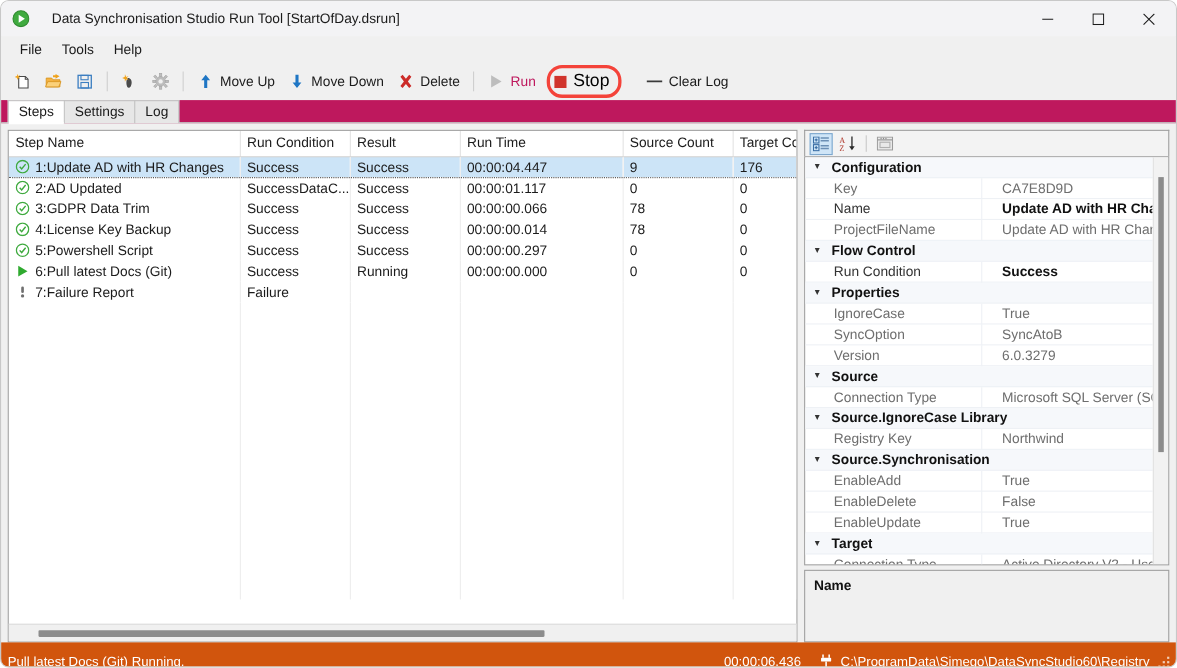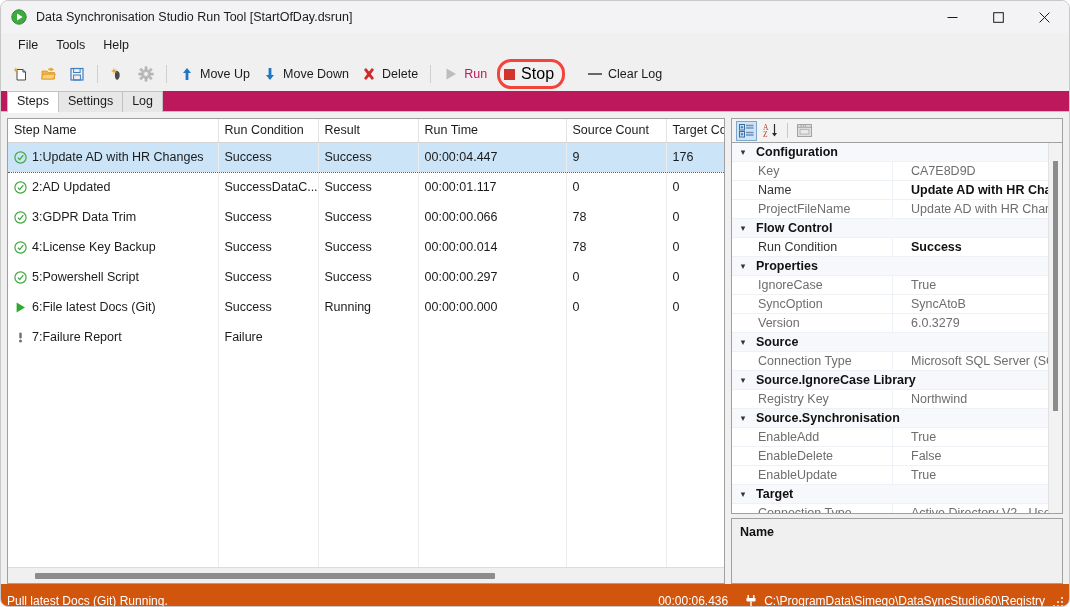--- a/index.html
+++ b/index.html
@@ -31,20 +31,21 @@
   }
   .app-logo {
     width: 16px; height: 16px;
     margin-right: 9px;
     position: relative;
     flex: none;
   }
   .title-text {
     font-size: 12.5px; color: #1b1b1b;
     white-space: nowrap;
+    margin-left: 11px;
   }
   .wincontrols {
     position: absolute; right: 0; top: 0;
     height: 32px; display: flex;
   }
   .wc {
     width: 46px; height: 32px;
     display: flex; align-items: center; justify-content: center;
     font-size: 13px; color: #1a1a1a;
     font-family: "DejaVu Sans", sans-serif;
@@ -157,21 +158,21 @@
     background: #ffffff;
     border-bottom: 1px solid #d4d4d4;
     border-right: 1px solid #e3e3e3;
     height: 23px;
     padding: 0 6px;
     font-size: 12.5px;
     white-space: nowrap;
     overflow: hidden;
   }
   table.grid td {
-    height: 30px;
+    height: 19px;
     padding: 0 6px;
     border-right: 1px solid #ededed;
     color: #1b1b1b;
     white-space: nowrap;
     overflow: hidden;
     vertical-align: middle;
   }
   tr.row-selected td {
     background: #cce4f7;
     border-top: 1px dotted #5a5a5a;
@@ -584,21 +585,21 @@
             </tr>
 
             <tr>
               <td class="namecell">
                 <span class="namecell-inner">
                   <span class="stepico">
                     <svg width="13" height="13" viewBox="0 0 13 13">
                         <path d="M2.6 1.6 L11 6.5 L2.6 11.4 Z" fill="#2faa2f"></path>
                       </svg>
                   </span>
-                  <span>6:File latest Docs (Git)</span>
+                  <span>6:Pull latest Docs (Git)</span>
                 </span>
               </td>
               <td>Success</td>
               <td>Running</td>
               <td>00:00:00.000</td>
               <td>0</td>
               <td>0</td>
             </tr>
 
             <tr>

